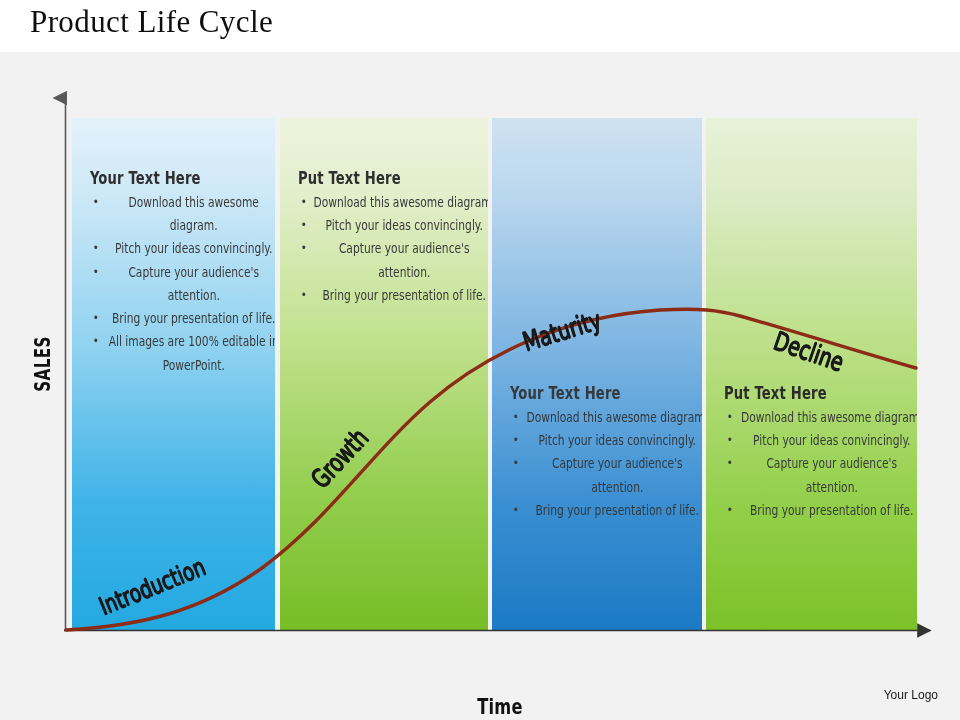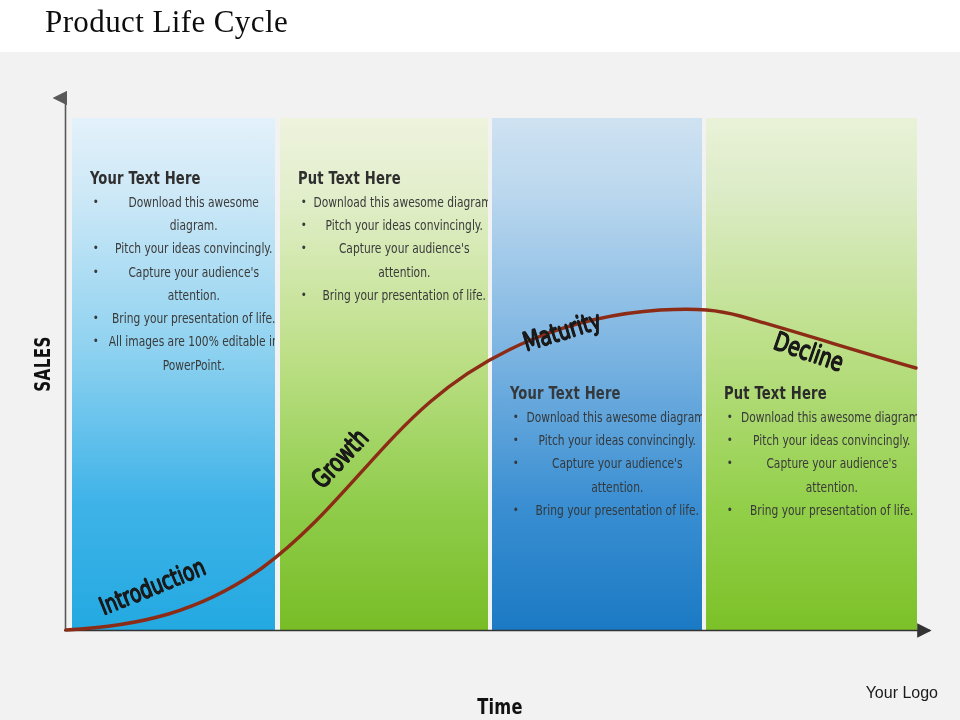--- a/index.html
+++ b/index.html
@@ -17,21 +17,21 @@
 
   
   #slide {
     position: absolute;
     left: 0; top: 0;
     width: 960px; height: 720px;
     background: #ffffff;
   }
   #title-bar {
     position: absolute;
-    left: 15px; top: 0;
+    left: 0; top: 0;
     width: 860px;
     height: 52px;
     background: #ffffff;
     box-sizing: border-box;
     text-decoration: underline;
   }
   #page-title {
     position: absolute;
     left: 30px;
     top: 4px;
@@ -195,21 +195,21 @@
     transform: scaleX(0.82);
     white-space: nowrap;
   }
 
   
   #footer-logo {
     position: absolute;
     right: 22px;
     bottom: 18px;
     font-family: "Liberation Sans", sans-serif;
-    font-size: 16px;
+    font-size: 12px;
     color: #1a1a1a;
     white-space: nowrap;
   }
 </style>
 </head>
 <body>
 
 <div id="slide">
 
   <div id="title-bar">

